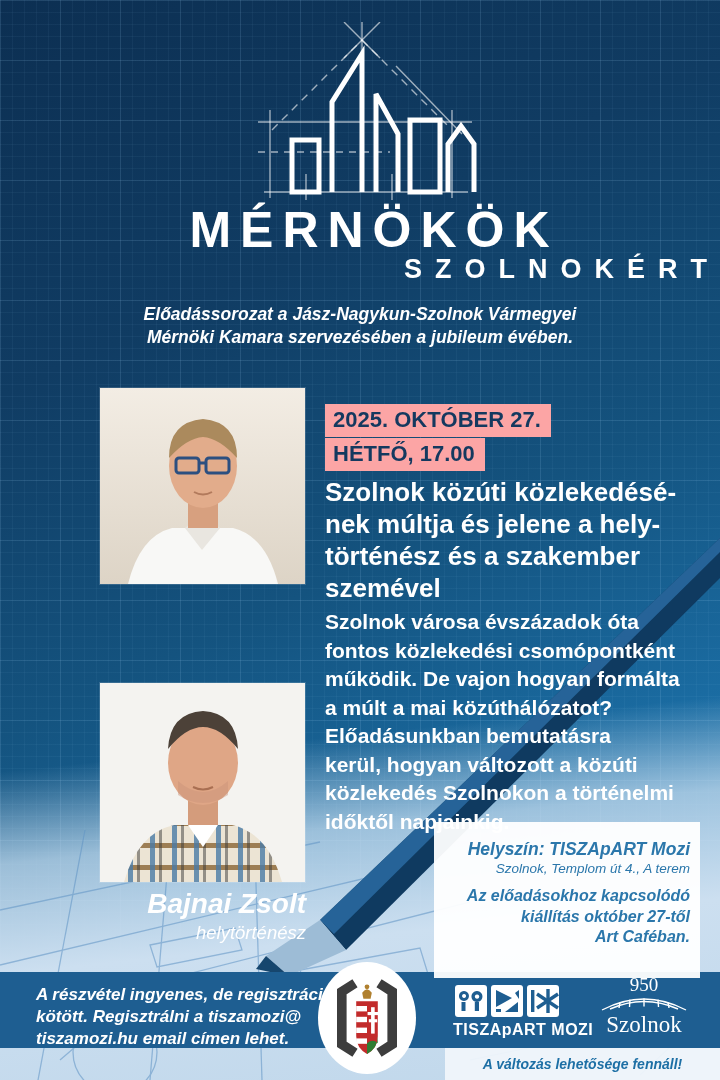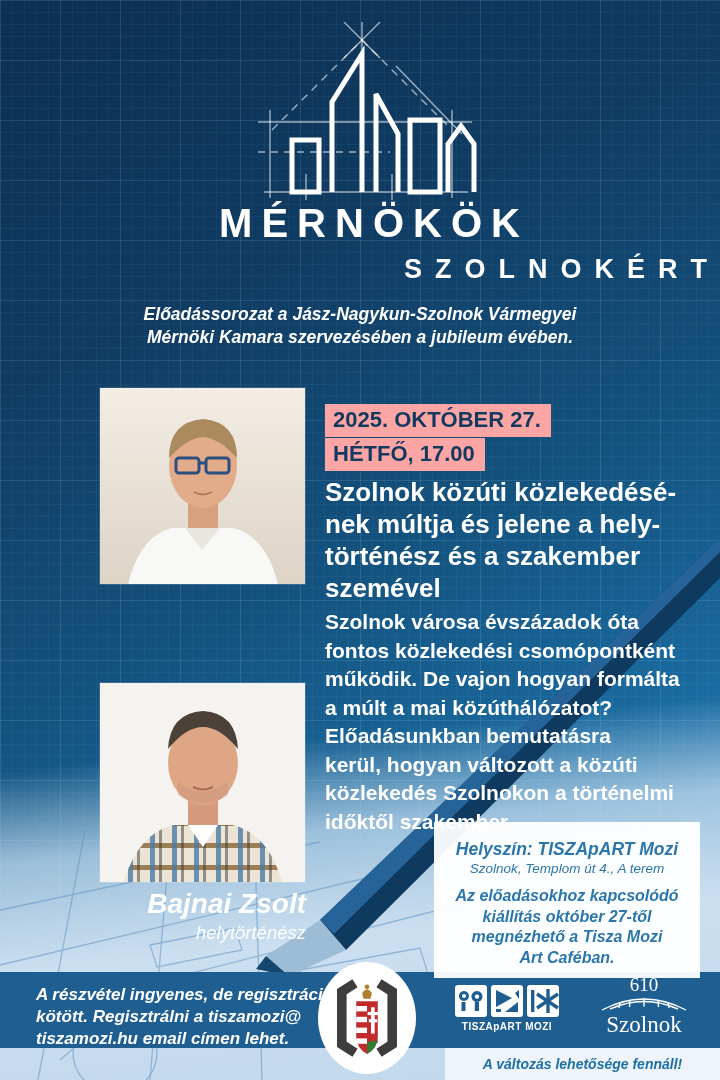--- a/index.html
+++ b/index.html
@@ -19,21 +19,21 @@
       linear-gradient(90deg,rgba(150,200,235,.14) 1px,transparent 1px);
     background-size:12px 12px,12px 12px,60px 60px,60px 60px;}
   .bg-light{position:absolute;left:-40px;top:735px;width:800px;height:420px;z-index:2;
     background:linear-gradient(to bottom,rgba(200,222,240,0) 0%,rgba(200,222,240,.75) 22%,#ccdff0 48%,#bed6ea 100%);
     transform:rotate(-6deg);}
   .blueprint-lines{position:absolute;left:0;top:760px;z-index:2;}
   .pen-layer{position:absolute;inset:0;z-index:3;pointer-events:none;}
   
   .logo-wrap{position:absolute;left:240px;top:22px;width:250px;height:178px;z-index:5;}
   .title{position:absolute;left:0;right:0;top:201px;z-index:5;text-align:center;
-    color:#fff;font-size:40px;font-weight:bold;letter-spacing:9px;padding-left:28px;}
+    color:#fff;font-size:50px;font-weight:bold;letter-spacing:9px;padding-left:28px;}
   .subtitle-word{position:absolute;left:0;right:0;top:254px;z-index:5;text-align:right;
     color:#fff;font-size:27px;font-weight:bold;letter-spacing:13px;padding-left:16px;}
   .series{position:absolute;left:0;right:0;top:303px;z-index:5;text-align:center;
     color:#fff;font-size:17.5px;font-weight:bold;font-style:italic;line-height:23px;}
   
   .photo{position:absolute;left:100px;width:205px;z-index:5;box-shadow:0 0 0 1px rgba(255,255,255,.15);}
   .photo-1{top:388px;height:196px;}
   .photo-2{top:683px;height:199px;}
   .caption{position:absolute;left:14px;width:292px;text-align:right;z-index:5;color:#fff;}
   .caption-1{top:593px;}
@@ -44,35 +44,35 @@
   .date-badge{position:absolute;left:325px;z-index:5;background:#fca5a5;color:#14395f;
     font-size:22px;font-weight:bold;padding:3px 10px 4px 8px;white-space:nowrap;}
   .date-1{top:404px;}
   .date-2{top:438px;}
   .headline{position:absolute;left:325px;top:476px;width:392px;z-index:5;
     color:#fff;font-size:26px;font-weight:bold;line-height:32px;}
   .body-text{position:absolute;left:325px;top:608px;width:392px;z-index:5;
     color:#fff;font-size:21px;font-weight:bold;line-height:28.5px;}
   
   .venue-box{position:absolute;left:434px;top:822px;width:266px;height:156px;z-index:6;
-    background:rgba(255,255,255,.95);text-align:center;color:#2b77ab;
+    background:rgba(255,255,255,.95);text-align:right;color:#2b77ab;
     padding:16px 10px 0 10px;box-sizing:border-box;}
   .venue-line1{font-size:17.5px;font-weight:bold;font-style:italic;line-height:22px;}
   .venue-line2{font-size:13.5px;font-style:italic;line-height:18px;}
   .venue-exh{margin-top:8px;font-size:16px;font-style:italic;font-weight:bold;line-height:20.5px;}
   
   .band{position:absolute;left:0;right:0;top:972px;height:76px;background:#1e5e91;z-index:4;}
   .registration{position:absolute;left:36px;top:984px;z-index:5;color:#fff;
     font-size:17px;font-style:italic;font-weight:bold;line-height:22px;}
   .badge-circle{position:absolute;left:318px;top:962px;width:98px;height:112px;z-index:6;
     background:#fff;border-radius:50%;display:flex;align-items:center;justify-content:center;}
   .tiszapart{position:absolute;left:453px;top:985px;z-index:6;width:108px;text-align:center;}
   .tiles{display:flex;gap:4px;justify-content:center;}
   .tile{width:32px;height:32px;background:#fff;border-radius:3px;}
-  .tiszapart-label{margin-top:4px;color:#fff;font-size:10px;font-weight:bold;letter-spacing:.5px;white-space:nowrap;}
+  .tiszapart-label{margin-top:4px;color:#fff;font-size:16px;font-weight:bold;letter-spacing:.5px;white-space:nowrap;}
   .szolnok{position:absolute;left:592px;top:976px;width:104px;z-index:6;text-align:center;
     color:#fff;font-family:"Liberation Serif",serif;}
   .szolnok-number{font-size:19px;line-height:18px;}
   .szolnok-label{font-size:23px;line-height:22px;margin-top:-2px;}
   .tagline-strip{position:absolute;left:445px;right:0;top:1048px;height:32px;z-index:5;
     background:rgba(240,246,251,.95);display:flex;align-items:center;justify-content:center;}
   .tagline{color:#1d6fa5;font-size:14px;font-weight:bold;font-style:italic;}
 </style>
 </head>
 <body>
@@ -202,30 +202,29 @@
   </div>
 
   <div class="body-text">
     <div>Szolnok városa évszázadok óta</div>
     <div>fontos közlekedési csomópontként</div>
     <div>működik. De vajon hogyan formálta</div>
     <div>a múlt a mai közúthálózatot?</div>
     <div>Előadásunkban bemutatásra</div>
     <div>kerül, hogyan változott a közúti</div>
     <div>közlekedés Szolnokon a történelmi</div>
-    <div>időktől szakember.</div>
+    <div>időktől napjainkig.</div>
   </div>
 
   <div class="venue-box">
     <div class="venue-line1">Helyszín: TISZApART Mozi</div>
     <div class="venue-line2">Szolnok, Templom út 4., A terem</div>
     <div class="venue-exh">
       <div>Az előadásokhoz kapcsolódó</div>
       <div>kiállítás október 27-től</div>
-      <div>megnézhető a Tisza Mozi</div>
       <div>Art Caféban.</div>
     </div>
   </div>
 
   <div class="band"></div>
 
   <div class="registration">
     <div>A részvétel ingyenes, de regisztrációhoz</div>
     <div>kötött. Regisztrálni a tiszamozi@</div>
     <div>tiszamozi.hu email címen lehet.</div>
@@ -281,21 +280,21 @@
             <line x1="31" y1="9" x2="10" y2="23"></line>
           </g>
           <rect x="4" y="5" width="3.4" height="22" fill="#1e5e91"></rect>
         </svg>
       </div>
     </div>
     <div class="tiszapart-label">TISZApART MOZI</div>
   </div>
 
   <div class="szolnok">
-    <div class="szolnok-number">610</div>
+    <div class="szolnok-number">950</div>
     <svg width="92" height="18" viewBox="0 0 92 18">
       <g stroke="#fff" fill="none" stroke-width="1.4">
         <path d="M4,16 Q46,-6 88,16"></path>
         <path d="M12,15 Q46,0 80,15"></path>
         <line x1="22" y1="8.4" x2="21" y2="14"></line>
         <line x1="32" y1="5.6" x2="31.5" y2="13"></line>
         <line x1="46" y1="4.4" x2="46" y2="12.4"></line>
         <line x1="60" y1="5.6" x2="60.5" y2="13"></line>
         <line x1="70" y1="8.4" x2="71" y2="14"></line>
       </g>

